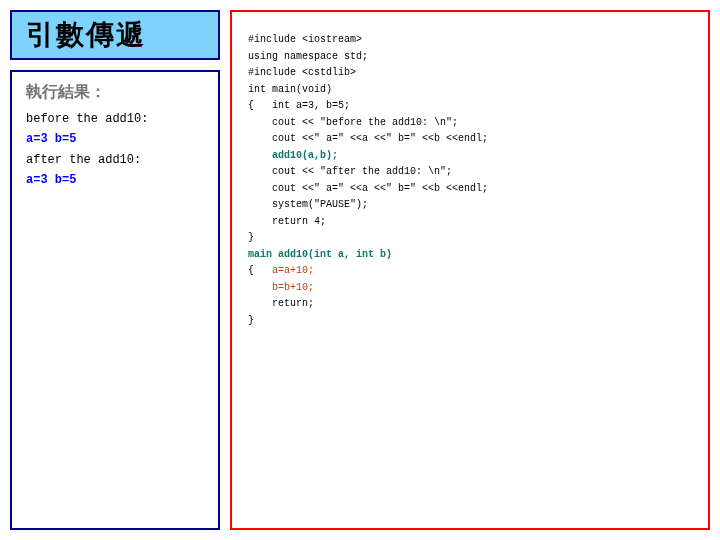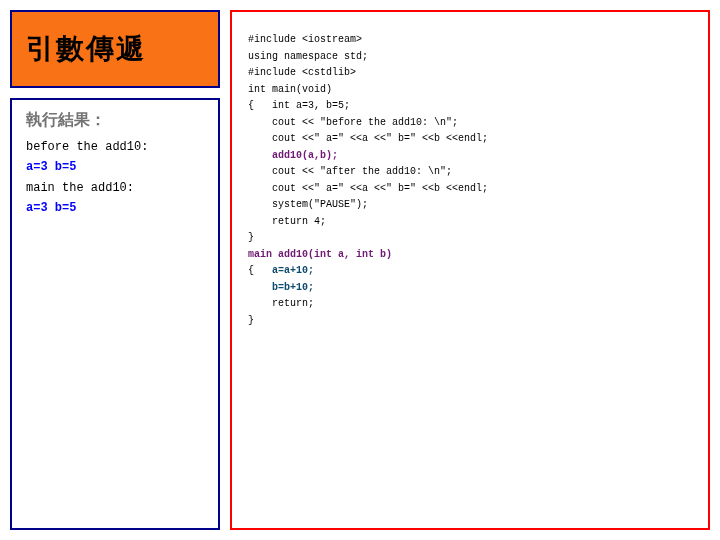--- a/index.html
+++ b/index.html
@@ -30,22 +30,22 @@
 
     .left-panel {
       width: 210px;
       display: flex;
       flex-direction: column;
       gap: 0;
     }
 
     .title-box {
       border: 2px solid #00008B;
-      background: #f97316;
-      padding: 18px 14px;
+      background: #7dd3fc;
+      padding: 4px 14px;
       margin-bottom: 10px;
     }
 
     .title-box-text {
       font-size: 28px;
       font-weight: bold;
       color: #000000;
       letter-spacing: 2px;
       font-family: Arial, sans-serif;
     }
@@ -93,27 +93,27 @@
       color: #000000;
       white-space: pre;
     }
 
     .code-yellow {
       color: #b8860b;
       font-weight: bold;
     }
 
     .code-blue {
-      color: #701a75;
+      color: #0f766e;
       font-weight: bold;
     }
 
     .code-red {
-      color: #0c4a6e;
-      font-weight: bold;
+      color: #c2410c;
+      font-weight: normal;
     }
   </style>
 </head>
 <body>
 
 <div class="container">
 
   <div class="left-panel">
 
     <div class="title-box">
@@ -122,21 +122,21 @@
 
     <div class="result-box">
       <div class="result-label">執行結果：</div>
       <div class="result-line">
         <span>before the add10:</span>
       </div>
       <div class="result-line result-highlight">
         <span> a=3 b=5</span>
       </div>
       <div class="result-line">
-        <span>main the add10:</span>
+        <span>after the add10:</span>
       </div>
       <div class="result-line result-highlight">
         <span> a=3 b=5</span>
       </div>
     </div>
 
   </div>
 
   <div class="right-panel">
     <div class="code-line">#include &lt;iostream&gt;</div>

